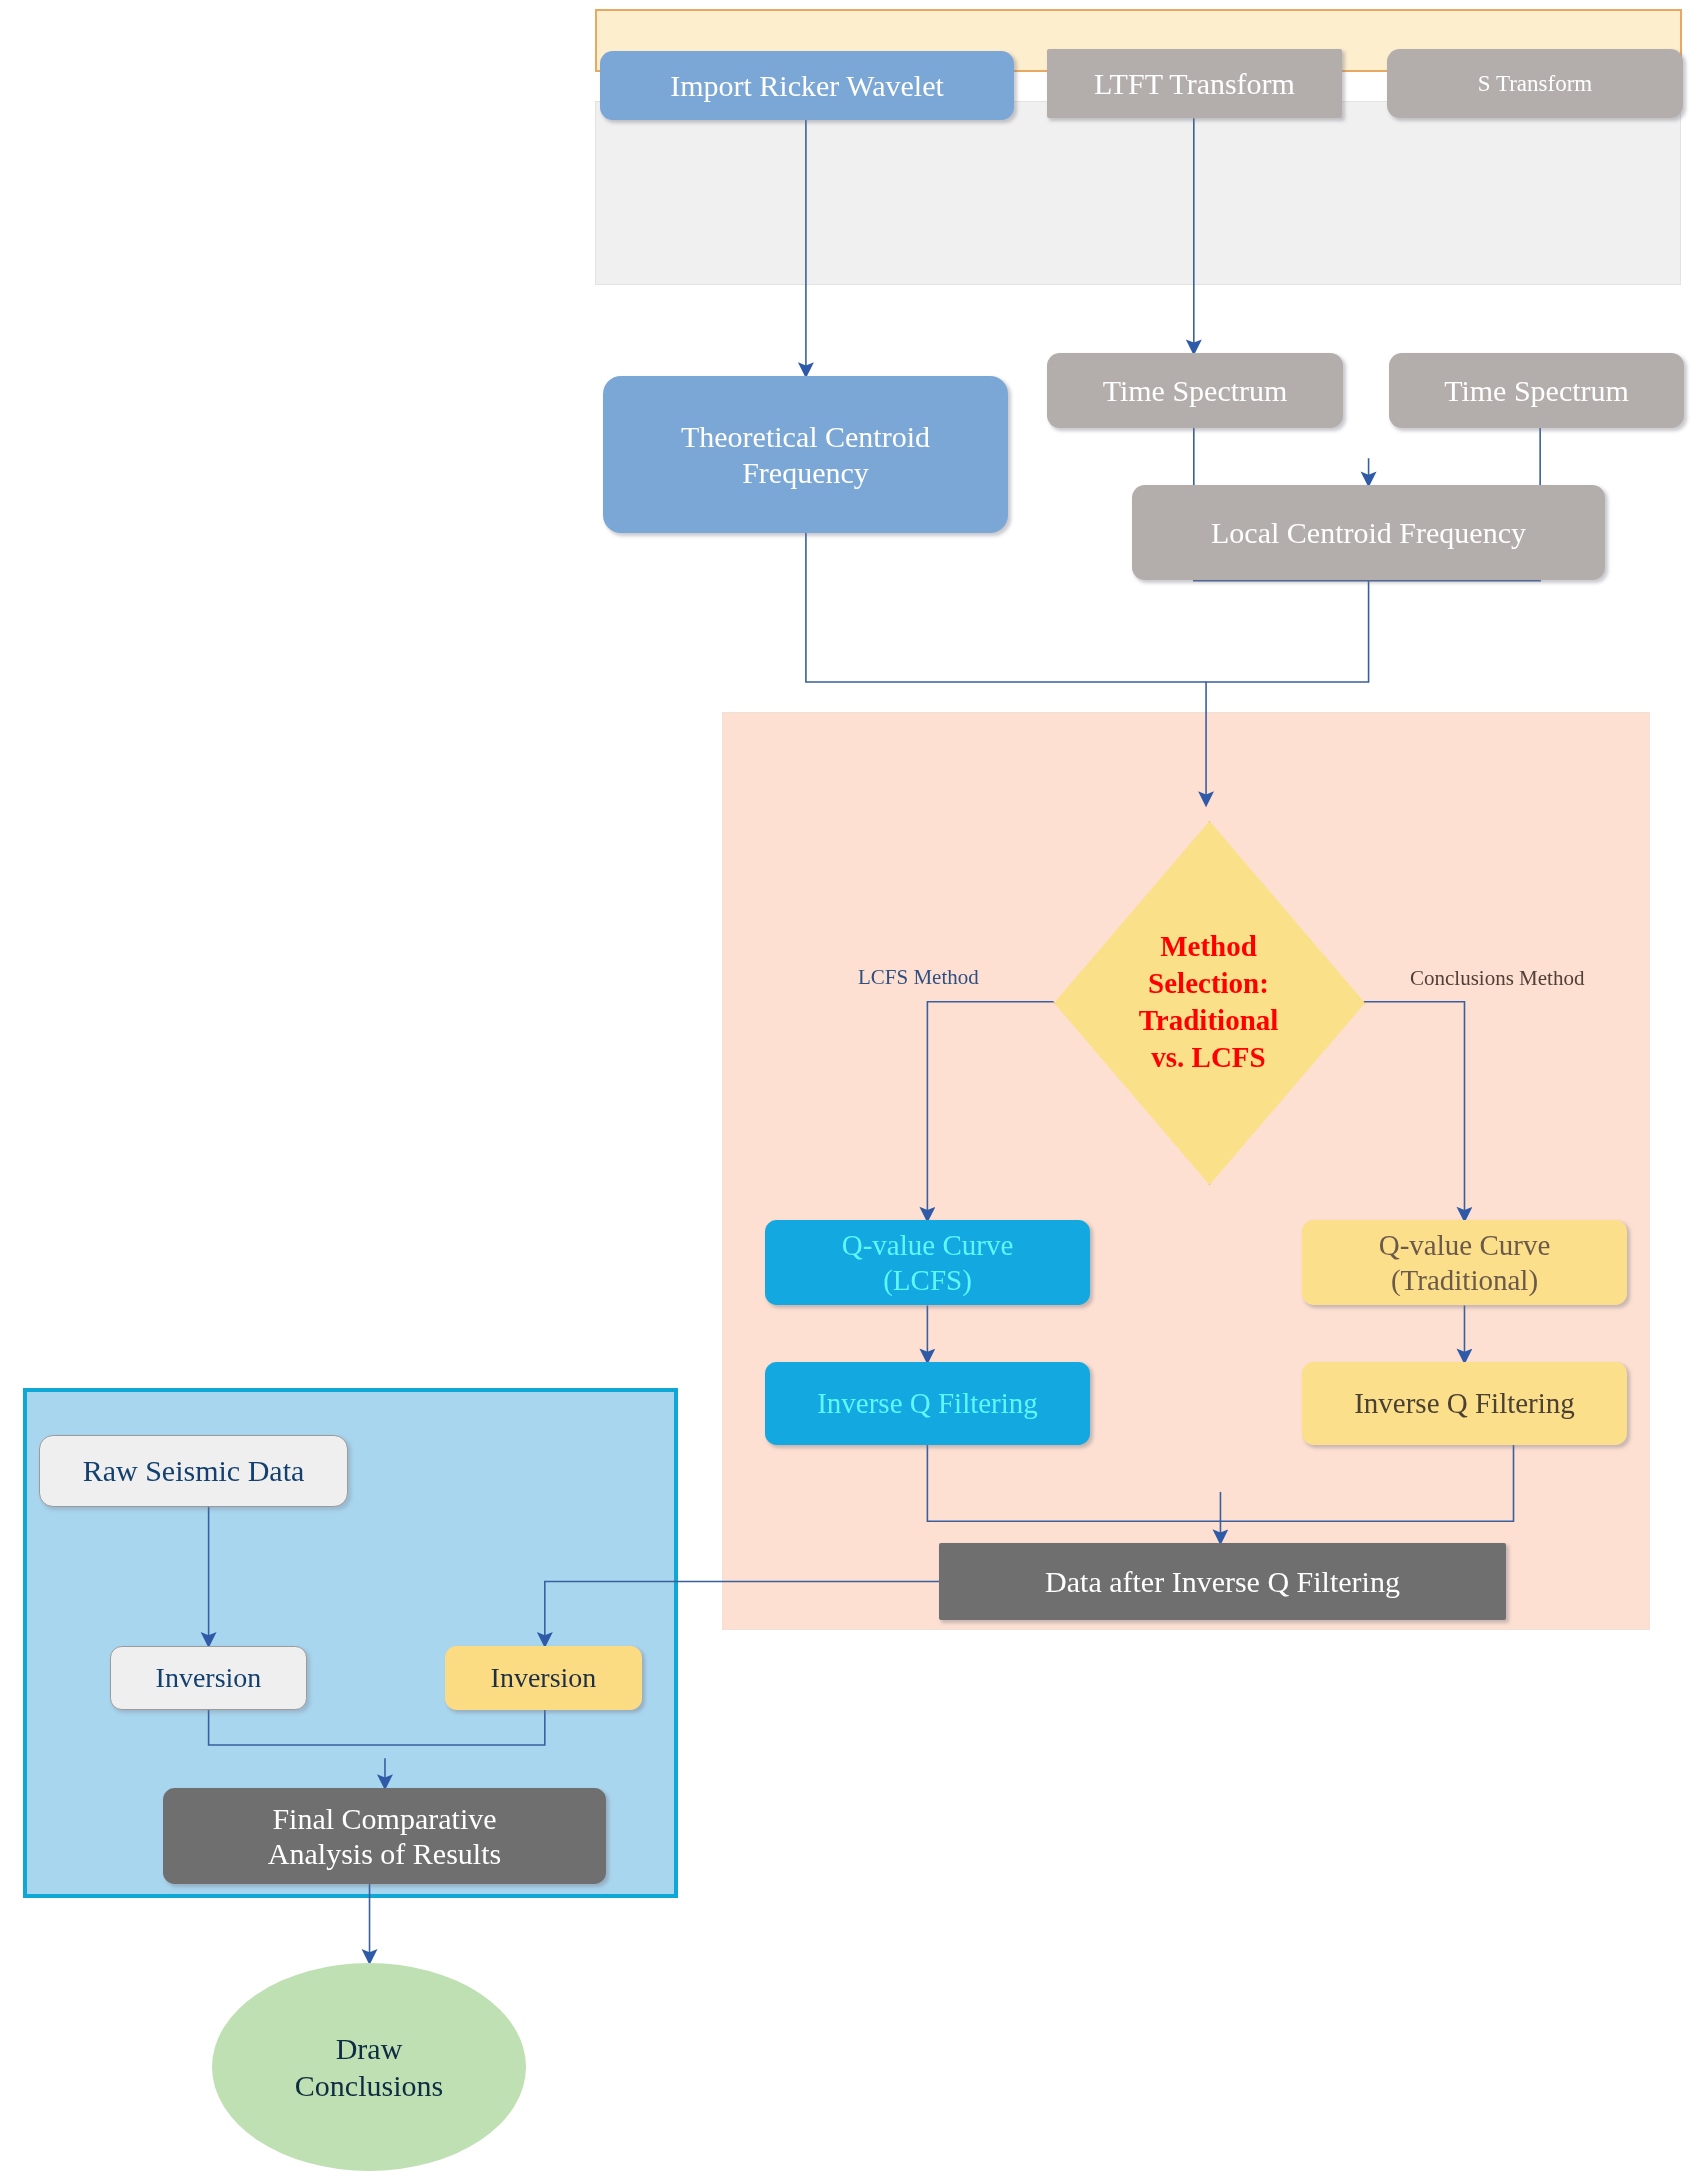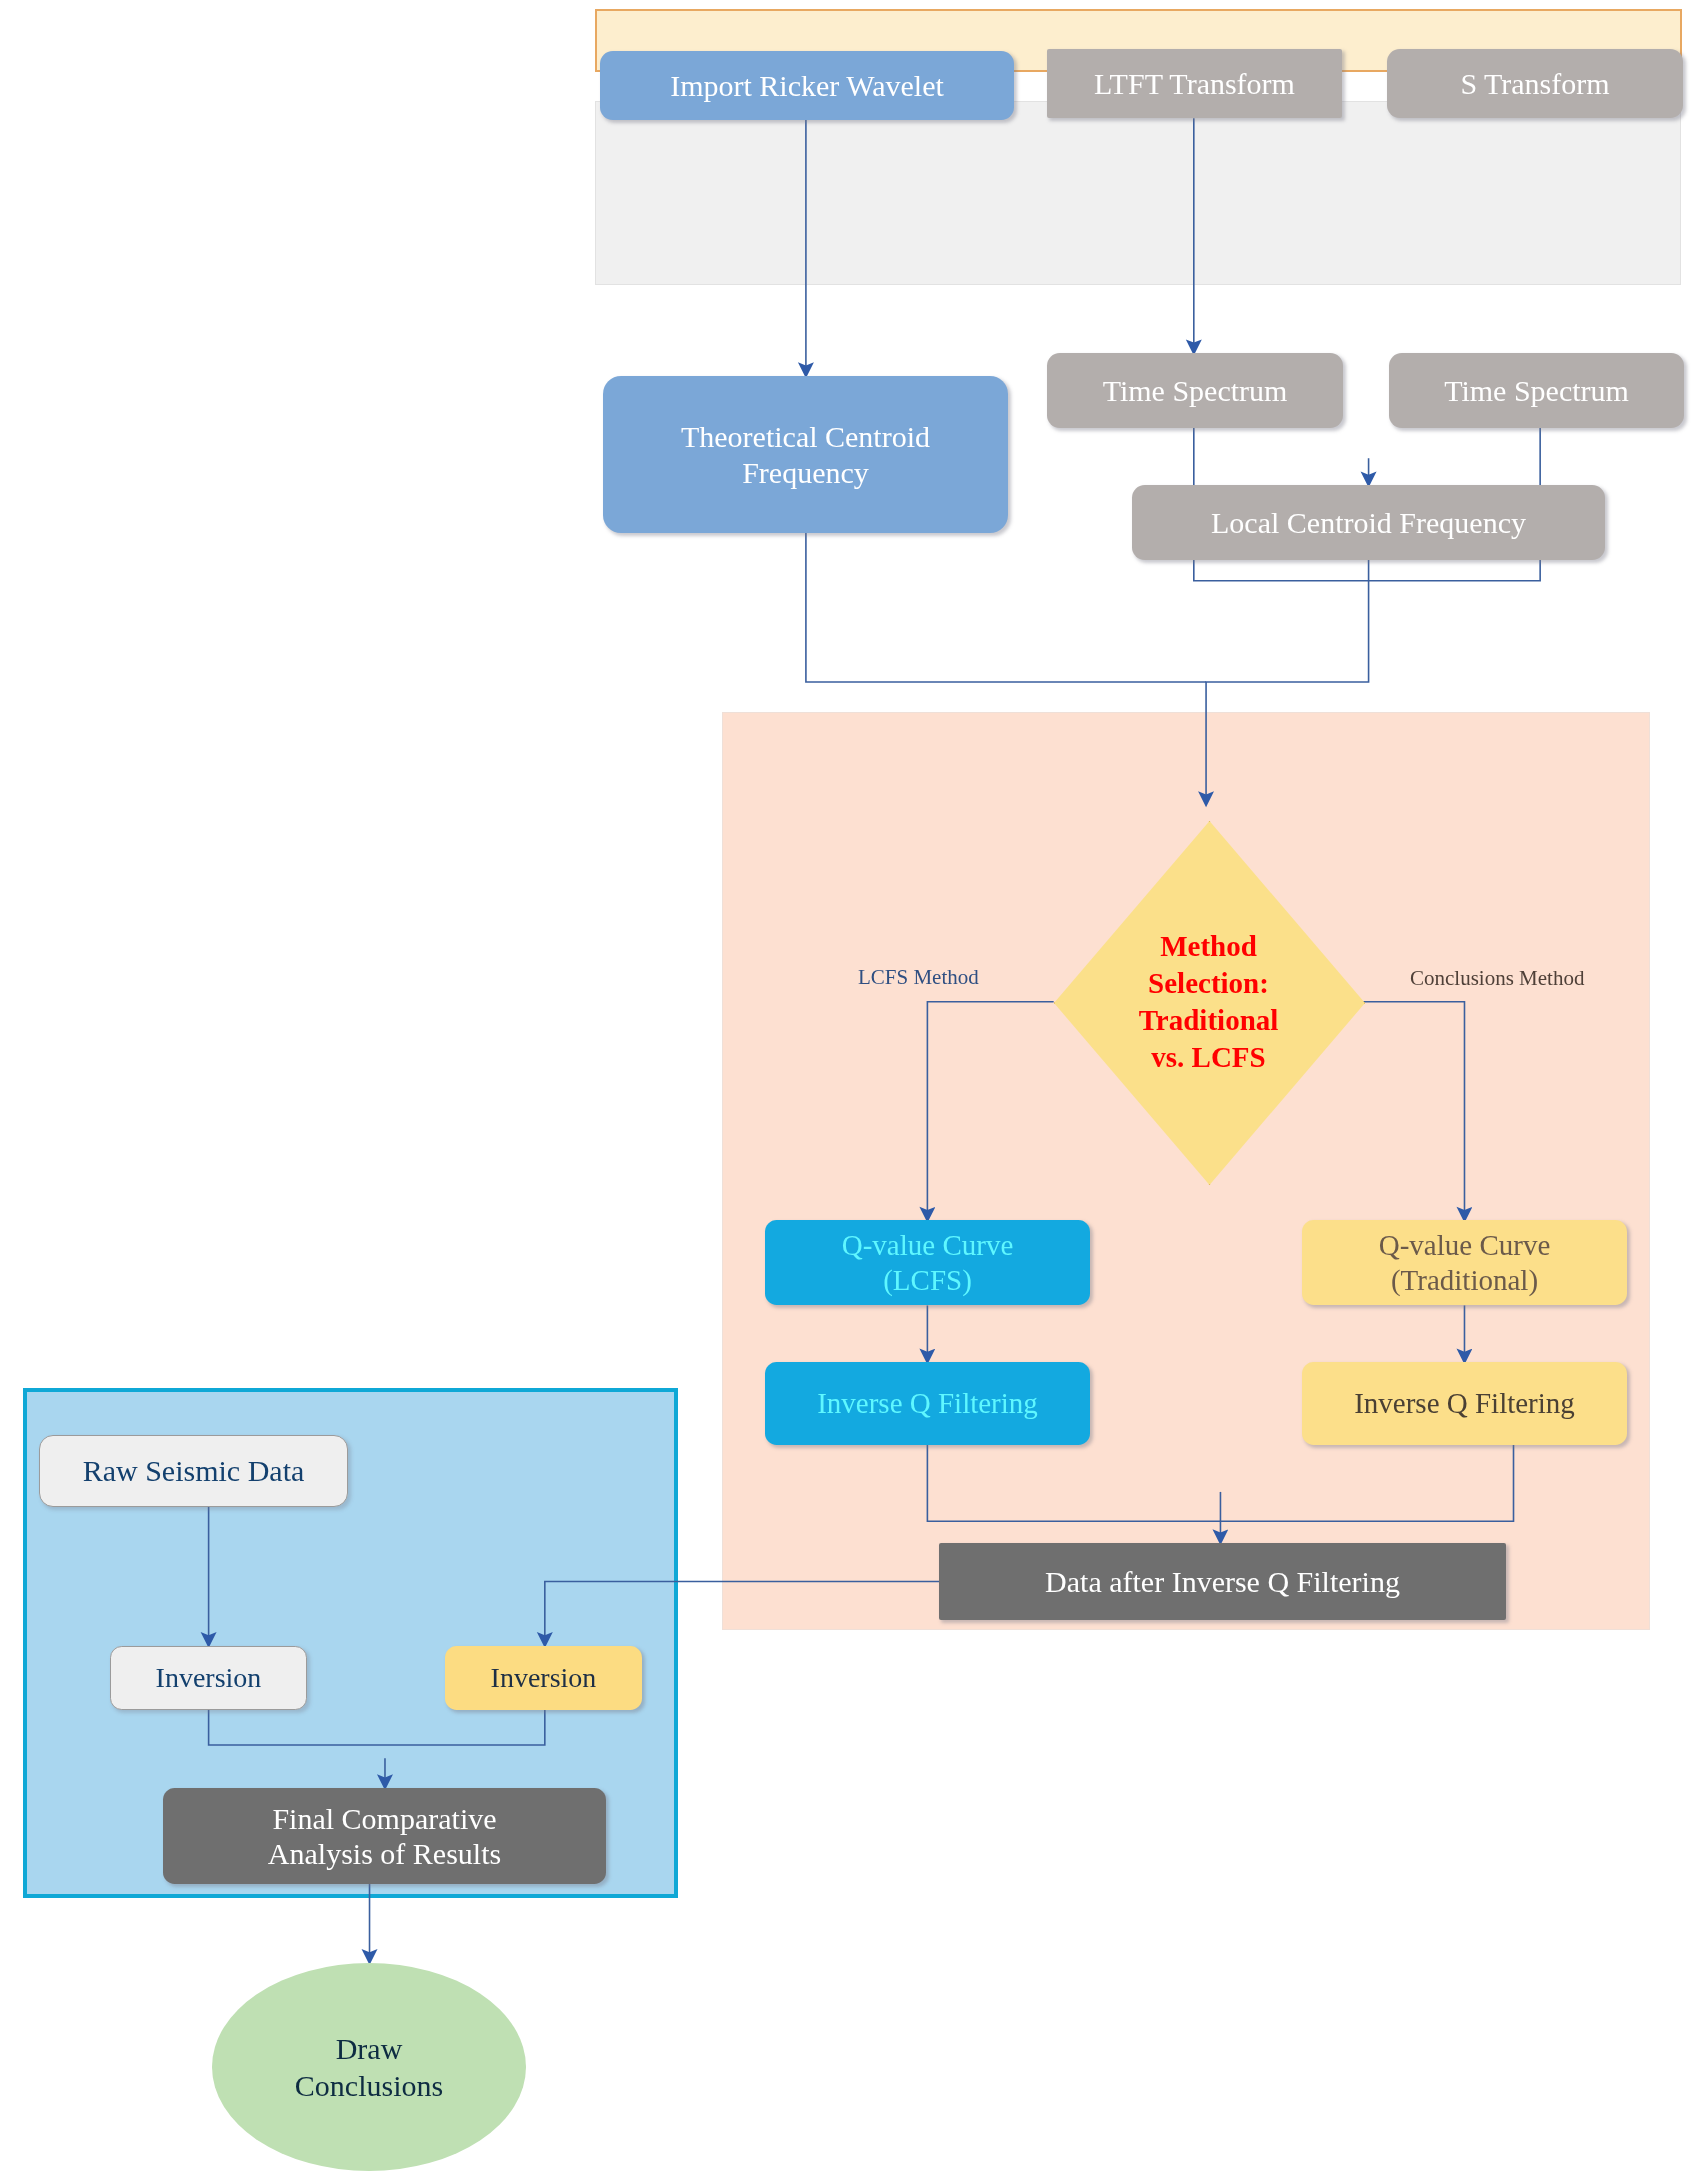--- a/index.html
+++ b/index.html
@@ -55,27 +55,27 @@
   .n-gray{ background:#b3aeac; color:#ffffff; }
   .n-darkgray{ background:#6f6f6f; color:#ffffff; }
   .n-cyan{ background:#13a9e0; color:#5ff7ff; }
   .n-yellow{ background:#fcdf8a; color:#6b5a4a; }
   .n-white{ background:#efefef; color:#13406e; border:1.1px solid #9b9b9b; box-shadow:2.1px 2.7px 3.7px rgba(120,120,135,0.30); }
   .n-yellowdk{ background:#fcdc82; color:#1e2f45; box-shadow:2.1px 2.7px 3.7px rgba(120,120,135,0.40); }
 
   
   #node-ricker      { left:600px; top:51px;  width:414px;  height:69px; font-size:30px; border-radius:12.8px;}
   #node-ltft        { left:1047px; top:49px;  width:295px;  height:69px; font-size:30px; border-radius:2px;}
-  #node-stransform  { left:1387px; top:49px;  width:296px;  height:69px; font-size:30px; border-radius:12.8px;}
+  #node-stransform  { left:1387px; top:49px;  width:296px;  height:69px; font-size:23px; border-radius:12.8px;}
 
   
   #node-theo        { left:603px; top:376px; width:405px;  height:157px; font-size:30px; border-radius:18px;}
   #node-ts1         { left:1047px; top:353px; width:296px;  height:75px; font-size:30px; border-radius:12.8px;}
   #node-ts2         { left:1389px; top:353px; width:295px;  height:75px; font-size:30px; border-radius:12.8px;}
-  #node-lcf         { left:1132px; top:485px; width:473px;  height:75px; font-size:30px; border-radius:12.8px;}
+  #node-lcf         { left:1132px; top:485px; width:473px;  height:95px; font-size:30px; border-radius:12.8px;}
 
   
   #node-diamond{
     left:1054px; top:821px; width:309px; height:362px;
     background:transparent; box-shadow:none; border-radius:0;
     color:#ff0000; font-size:29px; font-weight:700; line-height:1.28;
     padding:0;
   }
   #node-diamond .dshape{
     position:absolute; left:0; top:0; width:100%; height:100%;

